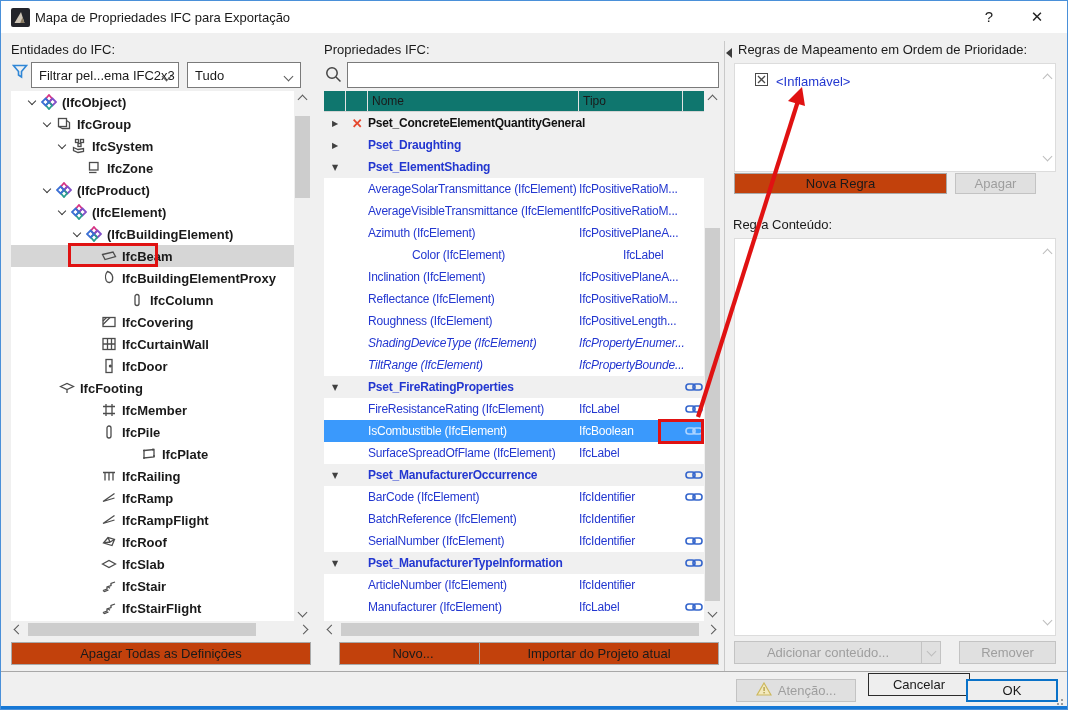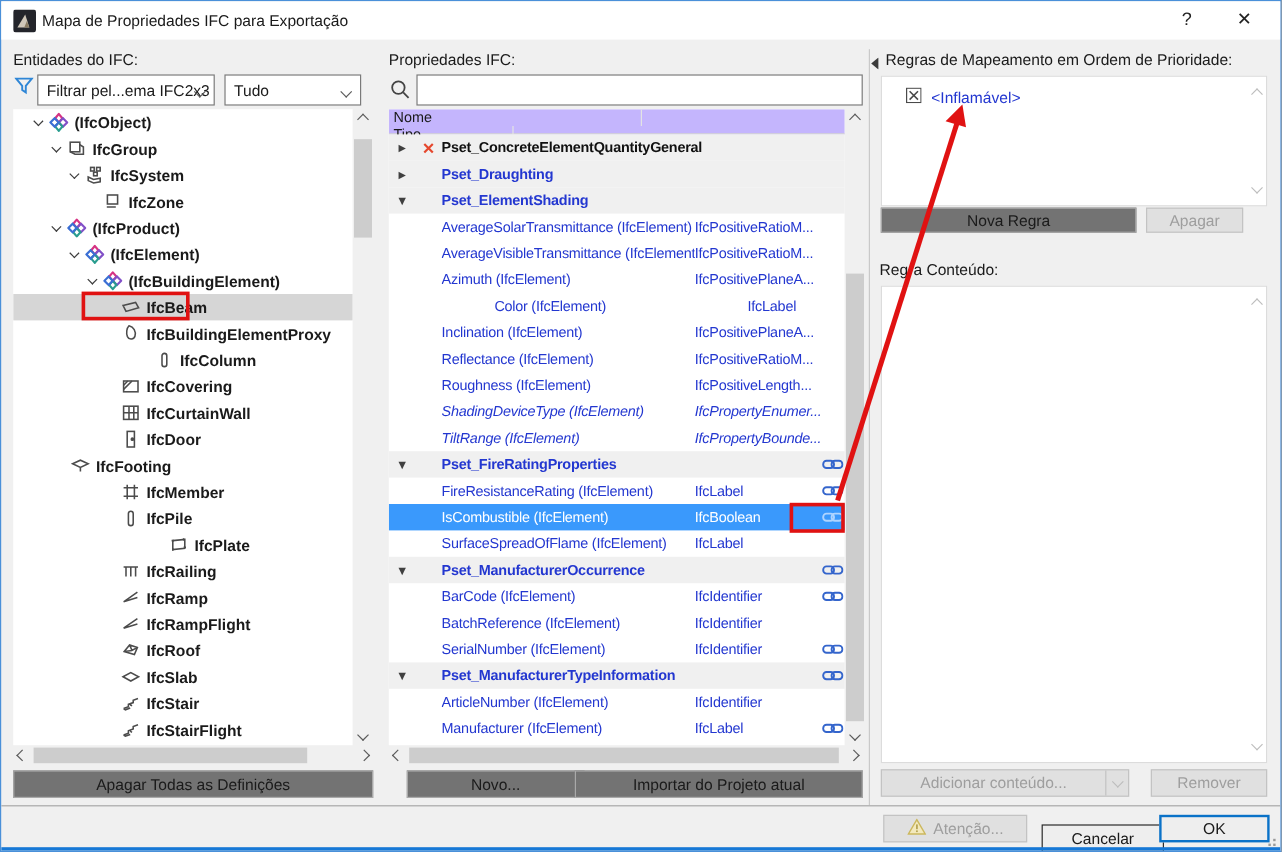--- a/index.html
+++ b/index.html
@@ -12,21 +12,21 @@
   .abs{position:absolute;}
   
   .titlebar{position:absolute;left:0;top:0;width:100%;height:32px;background:#fff;}
   .title-text{position:absolute;left:34px;top:9px;font-size:13px;white-space:nowrap;}
   .app-icon{position:absolute;left:10px;top:7px;width:19px;height:19px;}
   .cap-btn{position:absolute;top:0;height:32px;width:44px;text-align:center;line-height:32px;font-size:15px;color:#222;cursor:default;}
   
   .panel-label{position:absolute;white-space:nowrap;font-size:13px;color:#1a1a1a;}
   .combo{position:absolute;height:26px;background:#fff;border:1px solid #7a7a7a;display:flex;align-items:center;padding:0 22px 0 7px;white-space:nowrap;font-size:13px;}
   .combo .chev{position:absolute;right:8px;top:10px;}
-  .btn{position:absolute;background:#737373;border:1px solid #a9a9a9;display:flex;align-items:center;justify-content:center;font-size:13px;color:#1a1a1a;white-space:nowrap;}
+  .btn{position:absolute;background:#c2410c;border:1px solid #a9a9a9;display:flex;align-items:center;justify-content:center;font-size:13px;color:#1a1a1a;white-space:nowrap;}
   .btn.disabled{background:#e0e0e0;border-color:#c3c3c3;color:#9e9e9e;}
   .btn.default{border:2px solid #0a72c8;background:#eee;}
   .btn.focus{border:1px solid #2b2b2b;background:#eee;}
   .white-box{position:absolute;background:#fff;border:1px solid #dcdcdc;}
   
   .chev{display:inline-block;width:7px;height:7px;border-left:1.7px solid #5a5a5a;border-top:1.7px solid #5a5a5a;}
   .chev.up{transform:rotate(45deg);}
   .chev.down{transform:rotate(225deg);}
   .chev.left{transform:rotate(-45deg);}
   .chev.right{transform:rotate(135deg);}
@@ -41,21 +41,21 @@
   
   .tree{position:absolute;left:10px;top:90px;width:283px;height:530px;background:#fff;overflow:hidden;}
   .trow-tree{position:absolute;left:0;width:100%;height:22px;display:flex;align-items:center;font-weight:bold;white-space:nowrap;}
   .trow-tree.selected{background:#d6d6d6;}
   .tree-chev{width:14px;display:inline-flex;justify-content:center;flex:none;}
   .tree-chev .chev{width:6px;height:6px;border-width:1.5px;border-color:#3c3c3c;}
   .tree-ico{width:20px;flex:none;display:inline-flex;justify-content:center;align-items:center;}
   .tree-label{padding-left:3px;font-size:13px;}
   
   .ptable{position:absolute;left:323px;top:90px;width:380px;height:530px;background:#fff;overflow:hidden;}
-  .phead{position:absolute;top:0;left:0;width:100%;height:21px;display:flex;background:#c4b5fd;border-bottom:1px solid #d4d4d4;font-size:12px;color:#1a1a1a;flex-direction:column;}
+  .phead{position:absolute;top:0;left:0;width:100%;height:21px;display:flex;background:#0f766e;border-bottom:1px solid #d4d4d4;font-size:12px;color:#1a1a1a;}
   .phead .hc{border-right:1px solid #e3e3e3;display:flex;align-items:center;padding-left:4px;}
   .prow{position:absolute;left:0;width:100%;height:22px;display:flex;align-items:center;font-size:12px;letter-spacing:-0.2px;}
   .prow.pset{background:#f0f0f0;}
   .prow.selected{background:#3a99fc;}
   .prow .c-exp{width:22px;flex:none;text-align:center;font-family:"DejaVu Sans",sans-serif;font-size:8px;color:#404040;}
   .prow .c-status{width:22px;flex:none;text-align:center;font-weight:bold;color:#e5472d;font-size:13px;}
   .prow .c-name{width:211px;flex:none;overflow:hidden;white-space:nowrap;color:#2337d0;}
   .prow.pset .c-name{overflow:visible;font-weight:bold;}
   .prow.black .c-name{color:#111;}
   .prow .c-type{width:104px;flex:none;white-space:nowrap;overflow:visible;color:#2337d0;}
@@ -676,21 +676,21 @@
   <div class="btn disabled" style="left:735px;top:678px;width:120px;height:23px;gap:6px;">
     <span>
       <svg width="16" height="14">
           <path d="M8 1 L15 13 H1 Z" fill="#f3e9bd" stroke="#ccb85e" stroke-width="1.2"></path>
           <rect x="7.4" y="5" width="1.4" height="4" fill="#b4a14e"></rect>
           <rect x="7.4" y="10" width="1.4" height="1.4" fill="#b4a14e"></rect>
         </svg>
     </span>
     <span>Atenção...</span>
   </div>
-  <div class="btn focus" style="left:867px;top:686px;width:102px;height:23px;">Cancelar</div>
+  <div class="btn focus" style="left:867px;top:672px;width:102px;height:23px;">Cancelar</div>
   <div class="btn default" style="left:965px;top:678px;width:92px;height:23px;">OK</div>
 
   <span class="grip">
     <svg width="10" height="10">
         <g fill="#9a9a9a">
           <rect x="7" y="7" width="2" height="2"></rect>
           <rect x="7" y="3" width="2" height="2"></rect>
           <rect x="3" y="7" width="2" height="2"></rect>
         </g>
       </svg>

